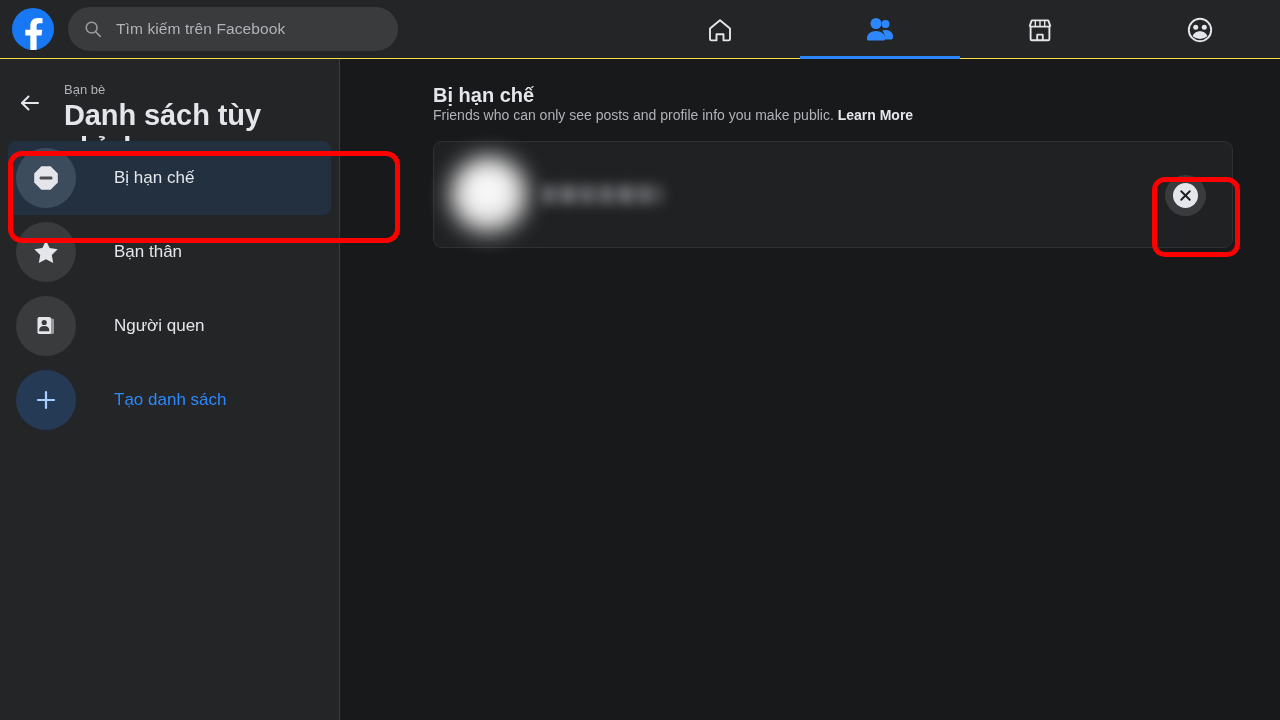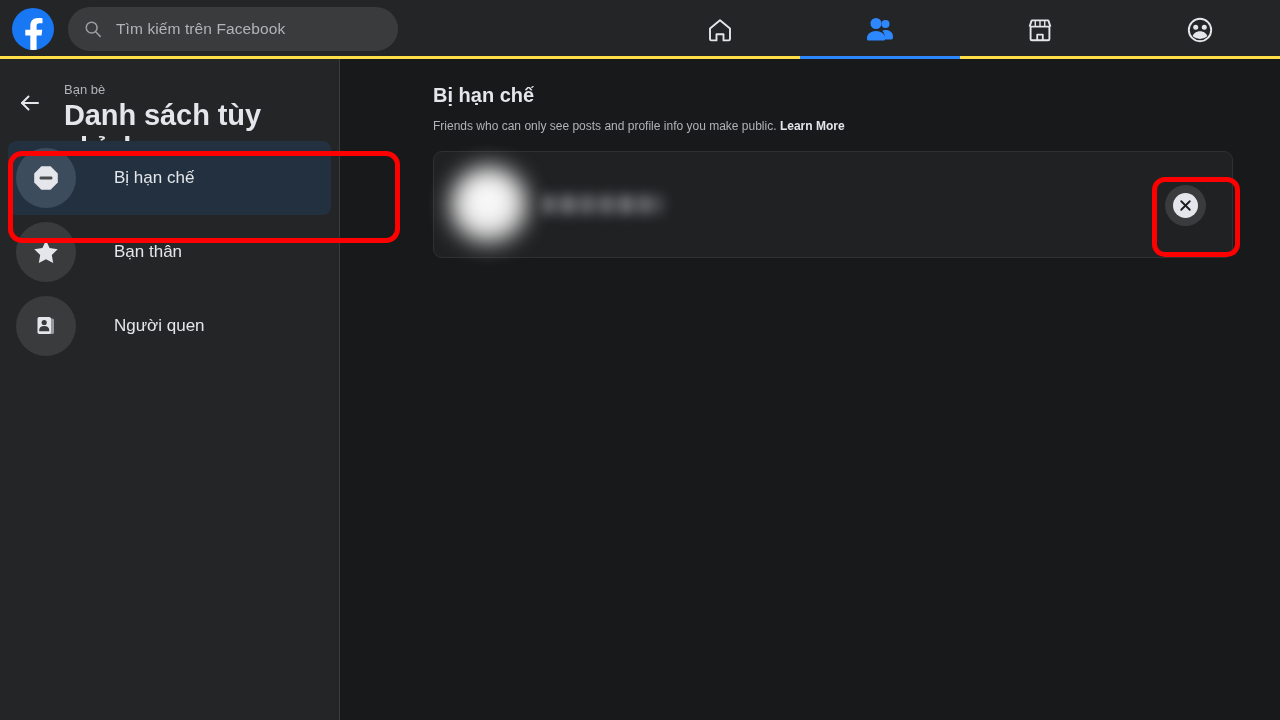--- a/index.html
+++ b/index.html
@@ -8,21 +8,21 @@
     background: #18191a;
     font-family: "Liberation Sans", sans-serif;
     overflow: hidden;
   }
   #app { position: relative; width: 1280px; height: 720px; background: #18191a; }
 
   
   .topbar {
     position: absolute; left: 0; top: 0; width: 1280px; height: 59px;
     background: #242526;
-    border-bottom: 3px solid #fde047;
+    border-bottom: 1px solid #fde047;
     display: flex; align-items: center;
   }
   .fb-logo {
     position: absolute; left: 12px; top: 8px;
     width: 42px; height: 42px; border-radius: 50%;
     background: #1877f2;
     display: flex; align-items: flex-end; justify-content: center;
     overflow: hidden;
   }
   .fb-logo svg { display: block; }
@@ -117,22 +117,22 @@
     position: absolute; left: 413px; top: 59px;
     width: 867px; height: 661px;
     background: #18191a;
     padding: 25px 25px 0 20px;
   }
   .main-title {
     font-size: 20px; font-weight: bold; color: #e4e6eb;
     margin-left: 0;
   }
   .main-desc {
-    margin-top: 12px;
-    font-size: 12px; color: #b0b3b8;
+    margin-top: 0;
+    font-size: 14px; color: #b0b3b8;
   }
   .main-desc .learn {
     color: #e4e6eb; font-weight: bold; cursor: pointer;
   }
 
   .friend-card {
     position: relative;
     margin-top: 18px;
     width: 800px; height: 107px;
     background: #202123;
@@ -294,20 +294,29 @@
           <svg width="30" height="30" viewBox="0 0 30 30">
             <rect x="11" y="7.5" width="12" height="15.5" rx="1.6" fill="#e4e6eb" opacity=".55"></rect>
             <rect x="6.5" y="6" width="13.5" height="17" rx="1.8" fill="#e4e6eb"></rect>
             <circle cx="13.2" cy="11.5" r="2.6" fill="#3a3b3c"></circle>
             <path d="M13.2 15c-3 0-5 1.7-5 3.7v1.6h10v-1.6c0-2-2-3.7-5-3.7z" fill="#3a3b3c"></path>
           </svg>
         </span>
         <span class="item-label">Người quen</span>
       </div>
 
+      <div class="side-item">
+        <span class="item-circle blue-circle">
+          <svg width="30" height="30" viewBox="0 0 30 30">
+            <line x1="15" y1="7" x2="15" y2="23" stroke="#a8cdff" stroke-width="2.2" stroke-linecap="round"></line>
+            <line x1="7" y1="15" x2="23" y2="15" stroke="#a8cdff" stroke-width="2.2" stroke-linecap="round"></line>
+          </svg>
+        </span>
+        <span class="item-label blue-label">Tạo danh sách</span>
+      </div>
 
     </div>
   </div>
 
   <div class="main">
     <div class="main-title">Bị hạn chế</div>
     <div class="main-desc">
       <span>Friends who can only see posts and profile info you make public.</span>
       <span class="learn">Learn More</span>
     </div>

